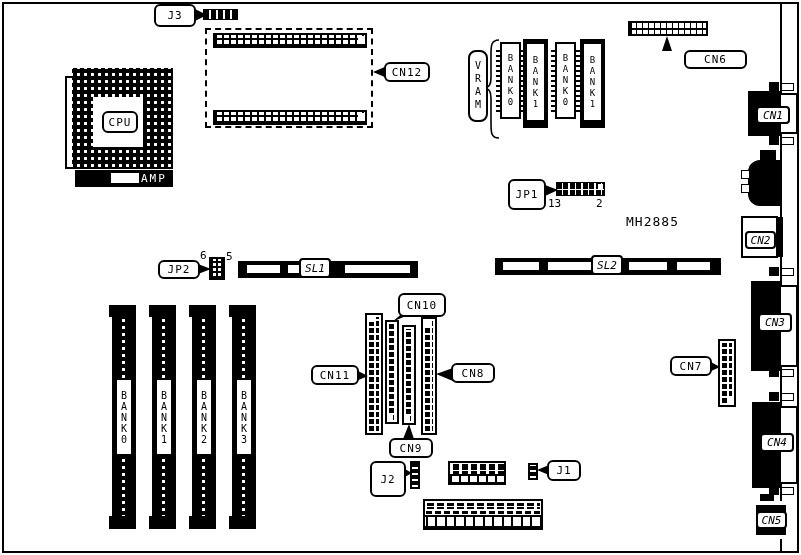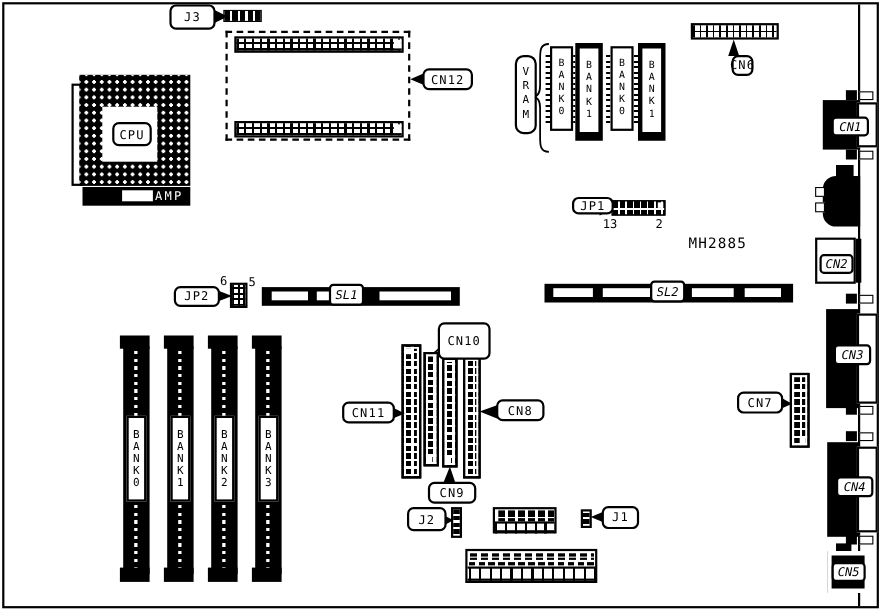--- a/index.html
+++ b/index.html
@@ -155,23 +155,23 @@
   </div>
   <div class="abs chip-socket vtext" style="left:523px;top:39px;width:25px;height:89px;letter-spacing:1px">BANK1</div>
   <div class="abs" style="left:551px;top:42px;width:29px;height:77px">
     <div class="abs pins-v" style="left:0;top:6px;width:4px;height:64px"></div>
     <div class="abs pins-v" style="left:25px;top:6px;width:4px;height:64px"></div>
     <div class="abs chip-body vtext" style="left:4px;top:0;width:21px;height:77px;letter-spacing:1px">BANK0</div>
   </div>
   <div class="abs chip-socket vtext" style="left:580px;top:39px;width:25px;height:89px;letter-spacing:1px">BANK1</div>
 
   <div class="abs cn6-grid" style="left:628px;top:21px;width:80px;height:15px"></div>
-  <div class="lbl" style="left:665px;top:50px;width:20px;height:19px">CN6</div>
-
-  <div class="lbl" style="left:520px;top:179px;width:38px;height:16px">JP1</div>
+  <div class="lbl" style="left:684px;top:50px;width:63px;height:19px">CN6</div>
+
+  <div class="lbl" style="left:508px;top:179px;width:38px;height:31px">JP1</div>
   <div class="abs jp1-grid" style="left:556px;top:182px;width:49px;height:14px"></div>
   <div class="abs" style="left:598px;top:184px;width:5px;height:5px;background:#fff;z-index:2"></div>
   <div class="num" style="left:548px;top:197px">13</div>
   <div class="num" style="left:596px;top:197px">2</div>
 
   <div class="abs" style="left:626px;top:214px;font-size:13px;letter-spacing:1px;color:#000">MH2885</div>
 
   <div class="lbl" style="left:158px;top:260px;width:42px;height:19px">JP2</div>
   <div class="abs jp2-grid" style="left:209px;top:257px;width:16px;height:23px"></div>
   <div class="num" style="left:200px;top:249px">6</div>
@@ -223,26 +223,26 @@
 
   <div class="abs grid-bw" style="left:365px;top:313px;width:18px;height:122px"></div>
   <div class="abs" style="left:369px;top:317px;width:5px;height:5px;background:#fff;z-index:2"></div>
   <div class="abs grid-bw" style="left:385px;top:320px;width:14px;height:104px"></div>
   <div class="abs" style="left:388px;top:415px;width:5px;height:5px;background:#fff;z-index:2"></div>
   <div class="abs grid-bw" style="left:402px;top:325px;width:14px;height:100px"></div>
   <div class="abs" style="left:405px;top:416px;width:5px;height:5px;background:#fff;z-index:2"></div>
   <div class="abs grid-bw" style="left:421px;top:317px;width:16px;height:118px"></div>
   <div class="abs" style="left:425px;top:321px;width:5px;height:5px;background:#fff;z-index:2"></div>
 
-  <div class="lbl" style="left:398px;top:293px;width:48px;height:34px">CN10</div>
+  <div class="lbl" style="left:398px;top:293px;width:48px;height:24px">CN10</div>
   <div class="lbl" style="left:311px;top:365px;width:48px;height:20px">CN11</div>
   <div class="lbl" style="left:451px;top:363px;width:44px;height:20px">CN8</div>
   <div class="lbl" style="left:389px;top:438px;width:44px;height:20px">CN9</div>
 
-  <div class="lbl" style="left:370px;top:461px;width:36px;height:22px">J2</div>
+  <div class="lbl" style="left:370px;top:461px;width:36px;height:36px">J2</div>
   <div class="abs stack" style="left:410px;top:461px;width:10px;height:28px"></div>
 
   <div class="abs pwr6" style="left:448px;top:461px;width:58px;height:24px"></div>
 
   <div class="abs stack" style="left:528px;top:463px;width:10px;height:17px"></div>
   <div class="lbl" style="left:547px;top:460px;width:34px;height:21px">J1</div>
 
   <div class="abs pwr12" style="left:423px;top:499px;width:120px;height:31px"></div>
 
   <div class="lbl" style="left:670px;top:356px;width:42px;height:20px">CN7</div>

